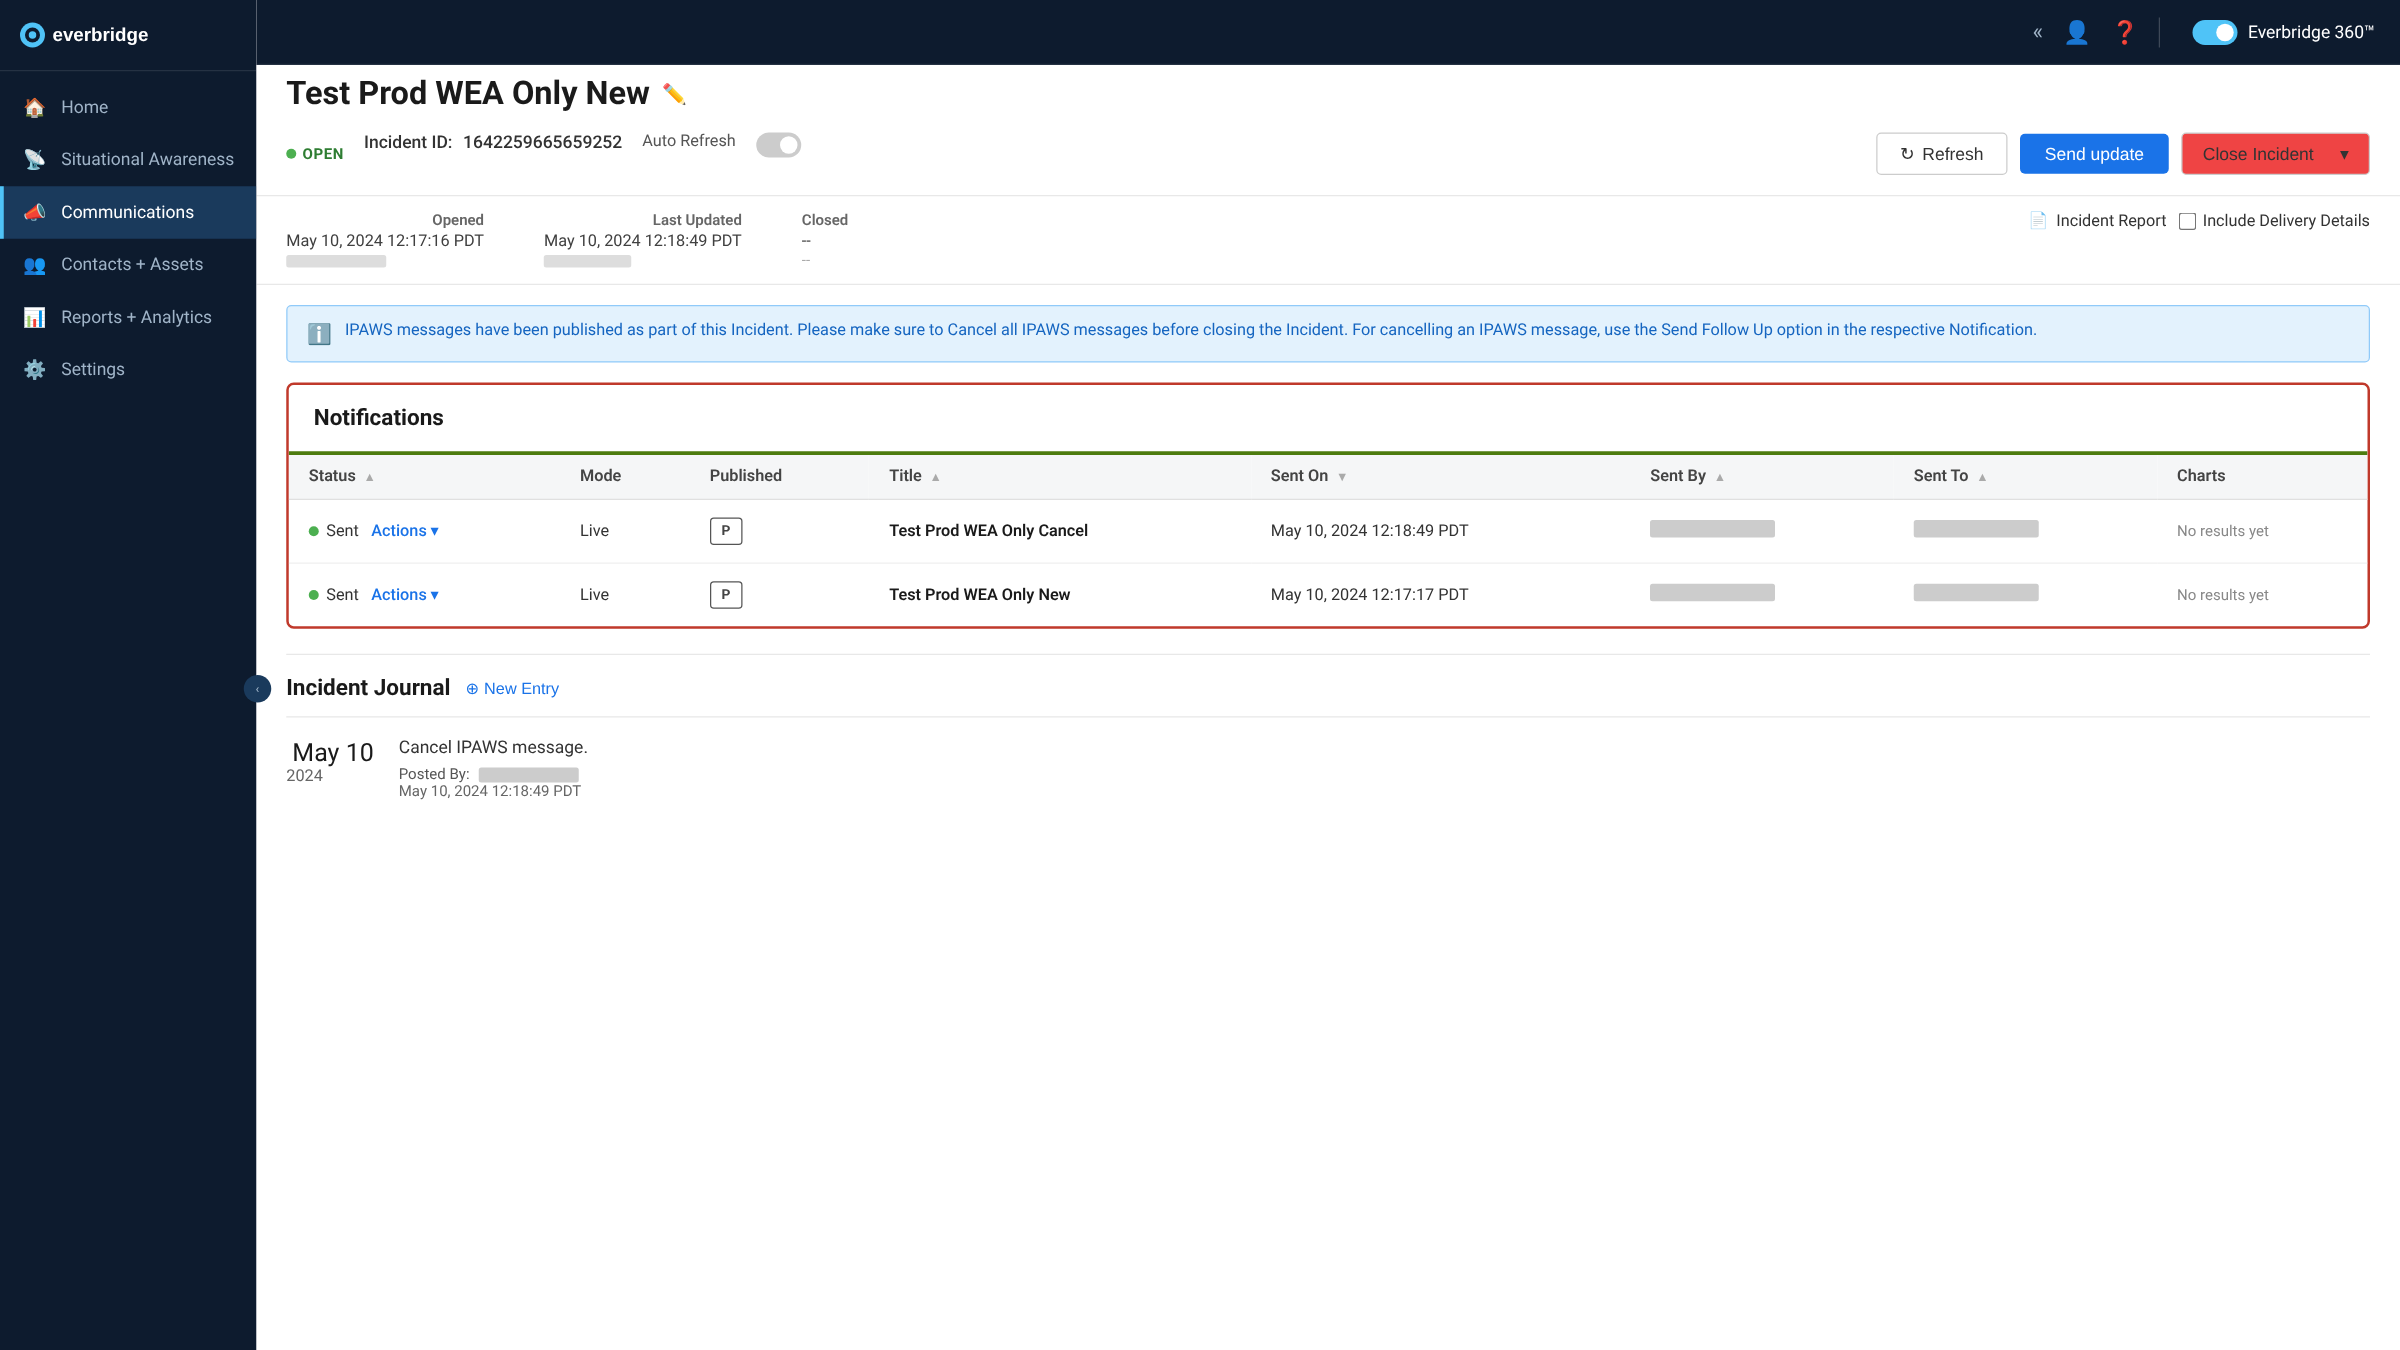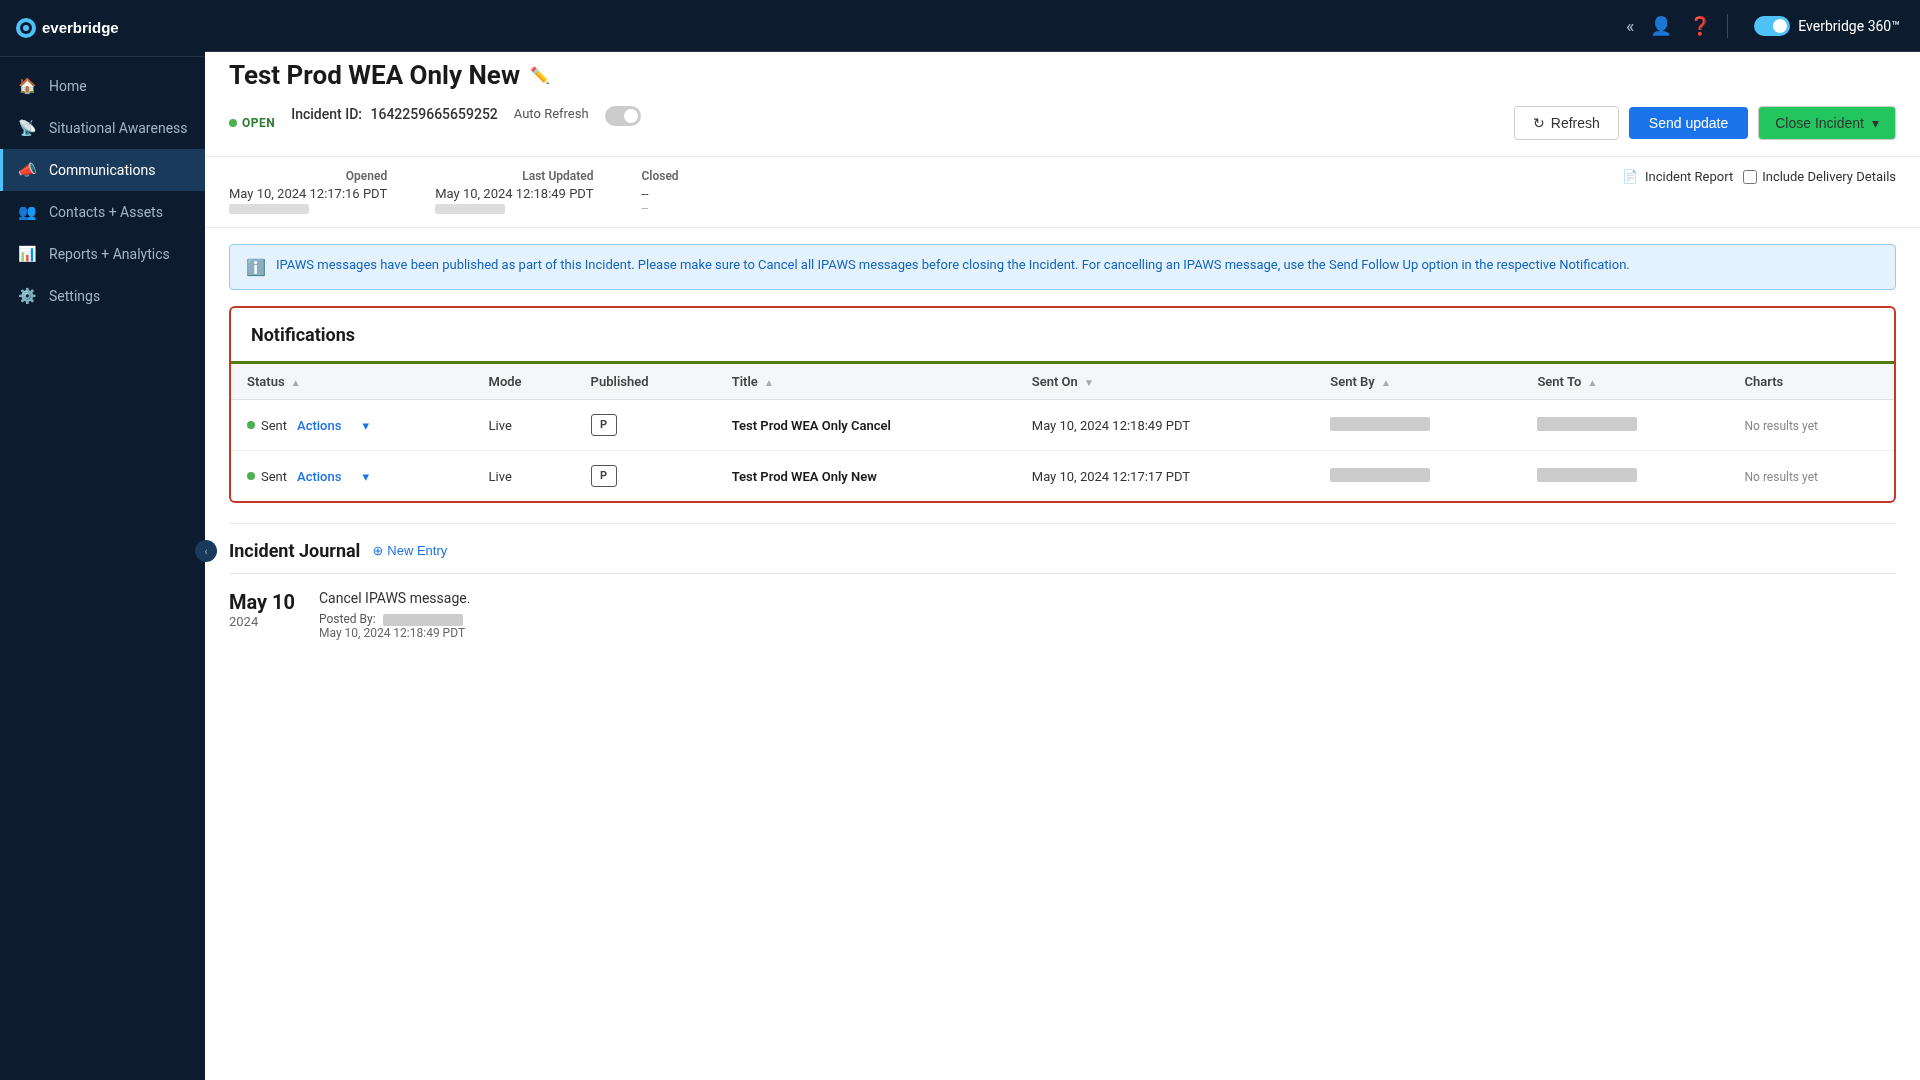--- a/index.html
+++ b/index.html
@@ -166,25 +166,25 @@
       color: white;
       border: none;
       border-radius: 4px;
       font-size: 14px;
       font-weight: 400;
       cursor: pointer;
     }
     .btn-close-incident {
       display: flex;
       align-items: center;
-      gap: 8px;
+      gap: 21px;
       padding: 8px 16px;
       border: 1.5px solid #ccc;
       border-radius: 4px;
-      background: #22c55e;
+      background: #ef4444;
       font-size: 14px;
       cursor: pointer;
       color: #333;
     }
 
     
     .incident-details-row {
       padding: 12px 24px;
       display: flex;
       align-items: flex-start;
@@ -242,21 +242,21 @@
       border-bottom: 1px solid #efefef;
       vertical-align: middle;
     }
     .notif-table tr:last-child td { border-bottom: none; }
     .sort-icon { color: #aaa; font-size: 10px; margin-left: 3px; }
     .sent-status { display: flex; align-items: center; gap: 6px; }
     .sent-dot { width: 8px; height: 8px; border-radius: 50%; background: #4caf50; flex-shrink: 0; }
     .actions-btn {
       display: inline-flex;
       align-items: center;
-      gap: 21px;
+      gap: 3px;
       color: #1a73e8;
       cursor: pointer;
       font-size: 13px;
       font-weight: 500;
       margin-left: 4px;
     }
     .published-badge {
       display: inline-block;
       width: 26px;
       height: 22px;
@@ -289,21 +289,21 @@
       gap: 4px;
       font-size: 13px;
       color: #1a73e8;
       cursor: pointer;
       font-weight: 500;
       border: none;
       background: none;
     }
     .journal-entry { display: flex; gap: 20px; padding: 16px 0; border-top: 1px solid #e8e8e8; }
     .journal-date { min-width: 70px; }
-    .journal-date .day { font-size: 20px; font-weight: 700; color: #1a1a1a; }
+    .journal-date .day { font-size: 20px; font-weight: 400; color: #1a1a1a; text-align: right; }
     .journal-date .year { font-size: 13px; color: #666; }
     .journal-content .message { font-size: 14px; color: #333; margin-bottom: 6px; }
     .journal-content .posted-by { font-size: 12px; color: #555; }
     .journal-content .posted-date { font-size: 12px; color: #666; }
   </style>
 </head>
 <body>
 
 <div class="sidebar-wrapper">
   <div class="sidebar">

